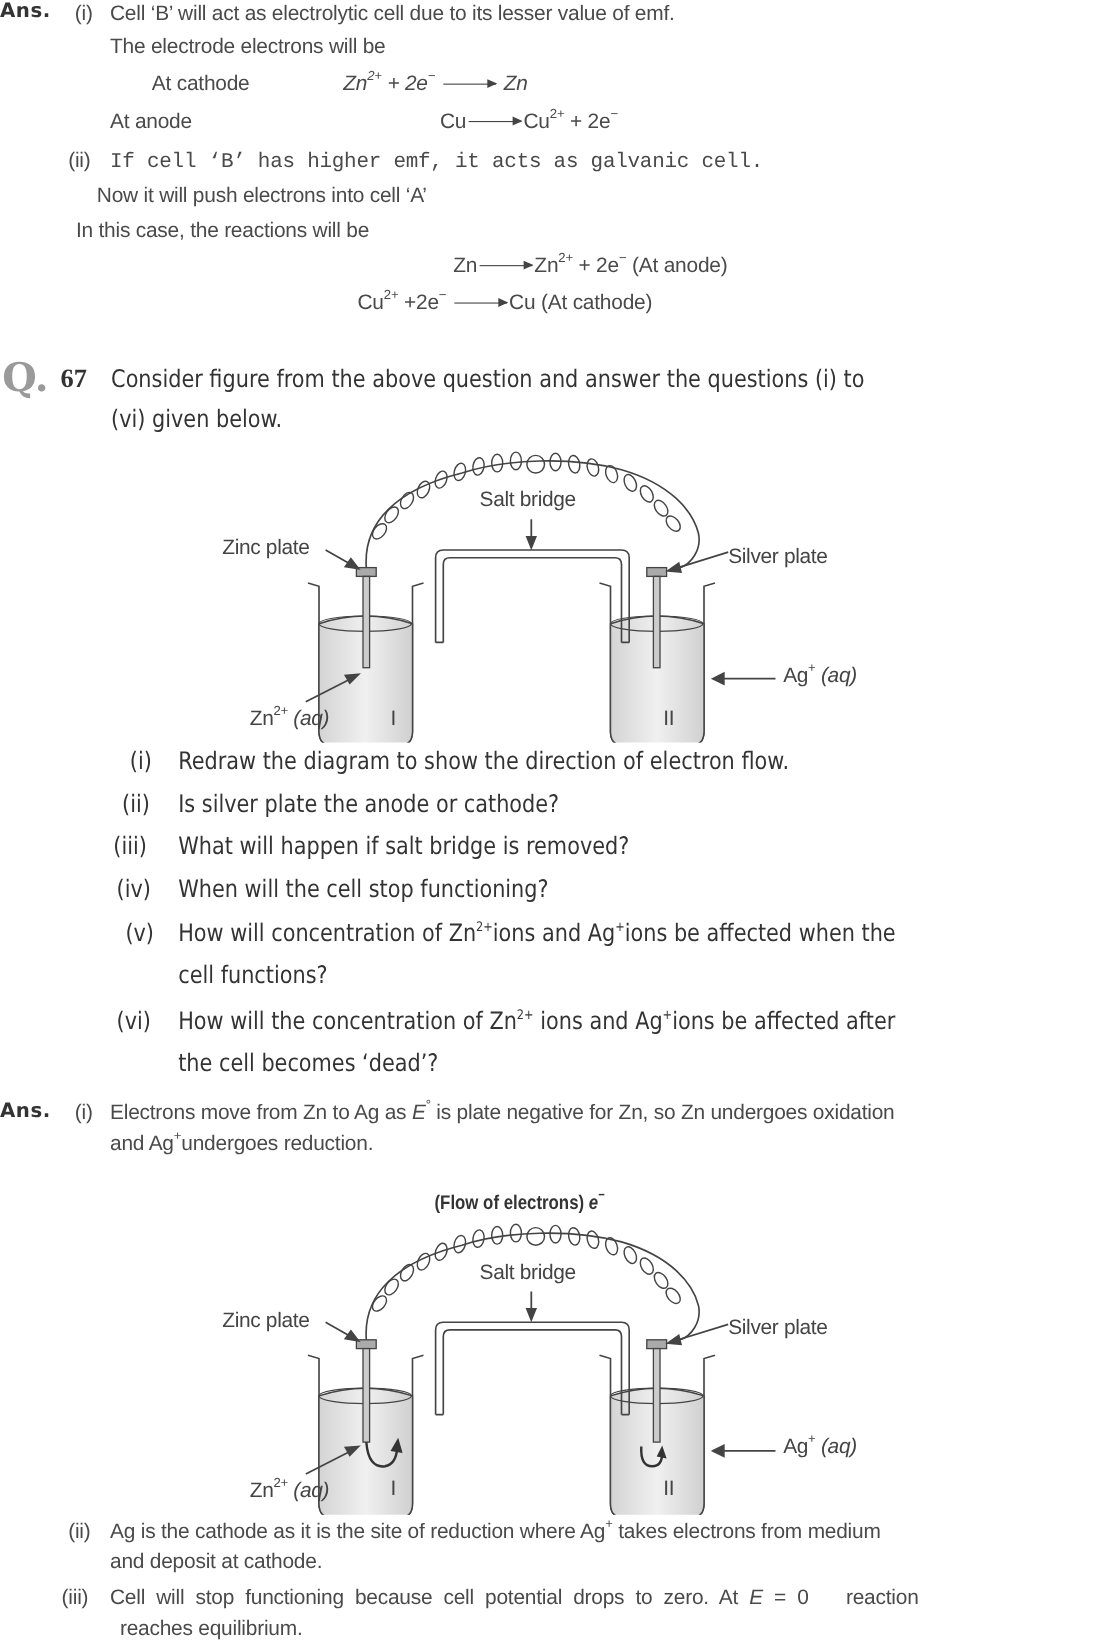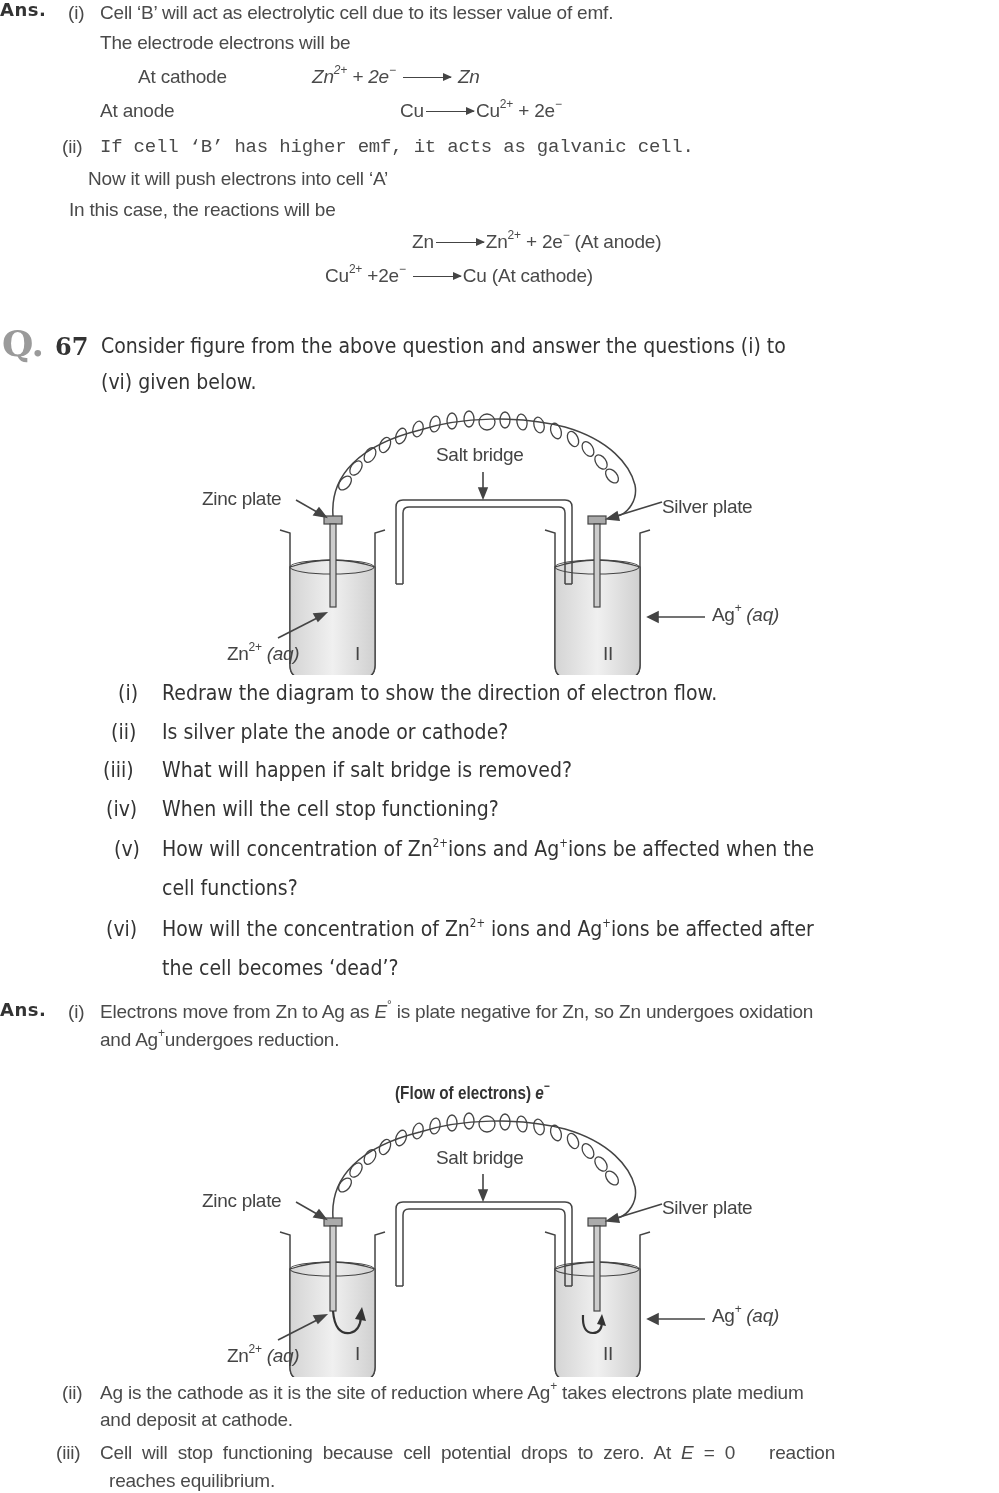--- a/index.html
+++ b/index.html
@@ -53,21 +53,21 @@
   <span>(At anode)</span>
 </div>
 <div class="abs sans t19" style="left:325px;top:265px;">
   <span>Cu</span><sup>2+</sup>
   <span>+2e</span><sup>−</sup>
   <span class="arrow"></span><span>Cu</span>
   <span>(At cathode)</span>
 </div>
 
 <div class="abs qnum-big" style="left:2px;top:322px;">Q.</div>
-<div class="abs qnum" style="left:55px;top:332px;">67</div>
+<div class="abs qnum" style="left:55px;top:332px;font-family:Liberation Serif, serif;">67</div>
 <div class="abs q-text" style="left:101px;top:333px;">Consider figure from the above question and answer the questions (i) to</div>
 <div class="abs q-text" style="left:101px;top:369px;">(vi) given below.</div>
 
 <svg class="diagram" style="left:190px;top:405px;" width="620" height="270" viewBox="0 0 620 270">
   <defs>
     <linearGradient id="liq" x1="0" x2="1">
       <stop offset="0" stop-color="#d4d4d4"></stop>
         <stop offset="0.5" stop-color="#f0f0f0"></stop>
         <stop offset="1" stop-color="#d0d0d0"></stop>
     </linearGradient>
@@ -216,17 +216,17 @@
 </svg>
 <div class="dlabel" style="left:436px;top:1147px;">Salt bridge</div>
 <div class="dlabel" style="left:202px;top:1190px;">Zinc plate</div>
 <div class="dlabel" style="left:662px;top:1197px;">Silver plate</div>
 <div class="dlabel" style="left:227px;top:1345px;"><span>Zn</span><sup>2+</sup> <span class="it">(aq)</span></div>
 <div class="dlabel" style="left:712px;top:1305px;"><span>Ag</span><sup>+</sup> <span class="it">(aq)</span></div>
 <div class="dlabel" style="left:355px;top:1343px;">I</div>
 <div class="dlabel" style="left:603px;top:1343px;">II</div>
 
 <div class="abs sans t19" style="left:62px;top:1382px;">(ii)</div>
-<div class="abs sans t19" style="left:100px;top:1382px;"><span>Ag is the cathode as it is the site of reduction where Ag</span><sup>+</sup> <span>takes electrons plate medium</span></div>
+<div class="abs sans t19" style="left:100px;top:1382px;"><span>Ag is the cathode as it is the site of reduction where Ag</span><sup>+</sup> <span>takes electrons from medium</span></div>
 <div class="abs sans t19" style="left:100px;top:1409px;">and deposit at cathode.</div>
 <div class="abs sans t19" style="left:56px;top:1442px;">(iii)</div>
 <div class="abs sans t19" style="left:100px;top:1442px;word-spacing:5px;"><span>Cell will stop functioning because cell potential drops to zero. At</span> <span class="it">E</span> <span>= 0</span><span style="display:inline-block;width:34px;"></span><span>reaction</span></div>
 <div class="abs sans t19" style="left:109px;top:1470px;text-align:center;">reaches equilibrium.</div>
 
 </body></html>

